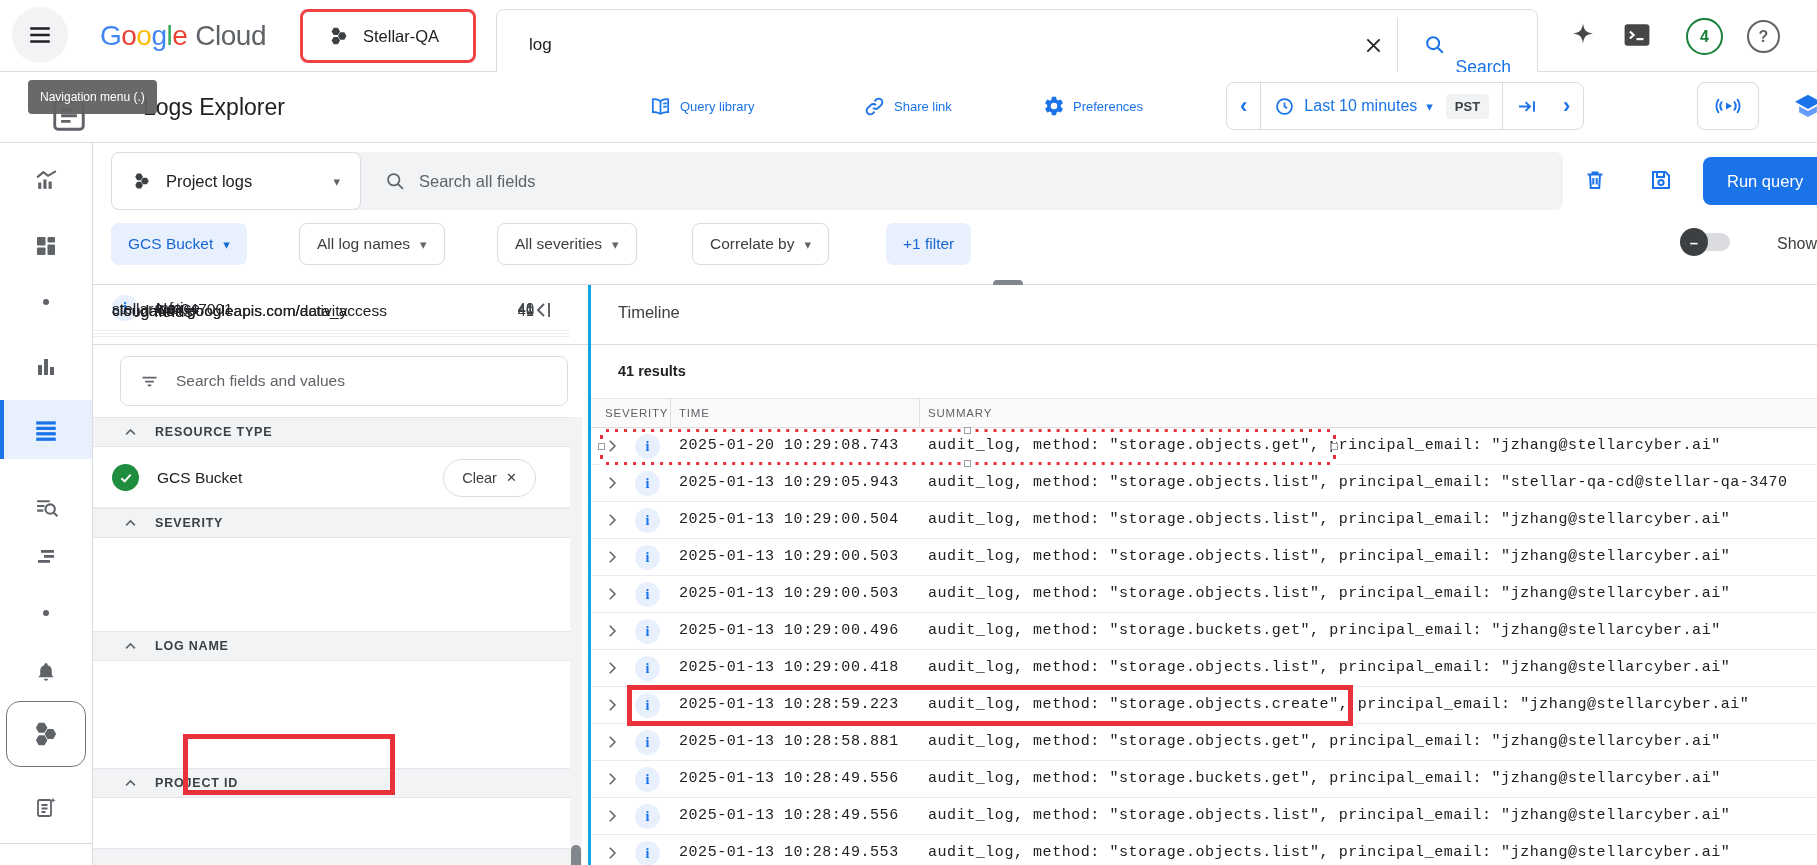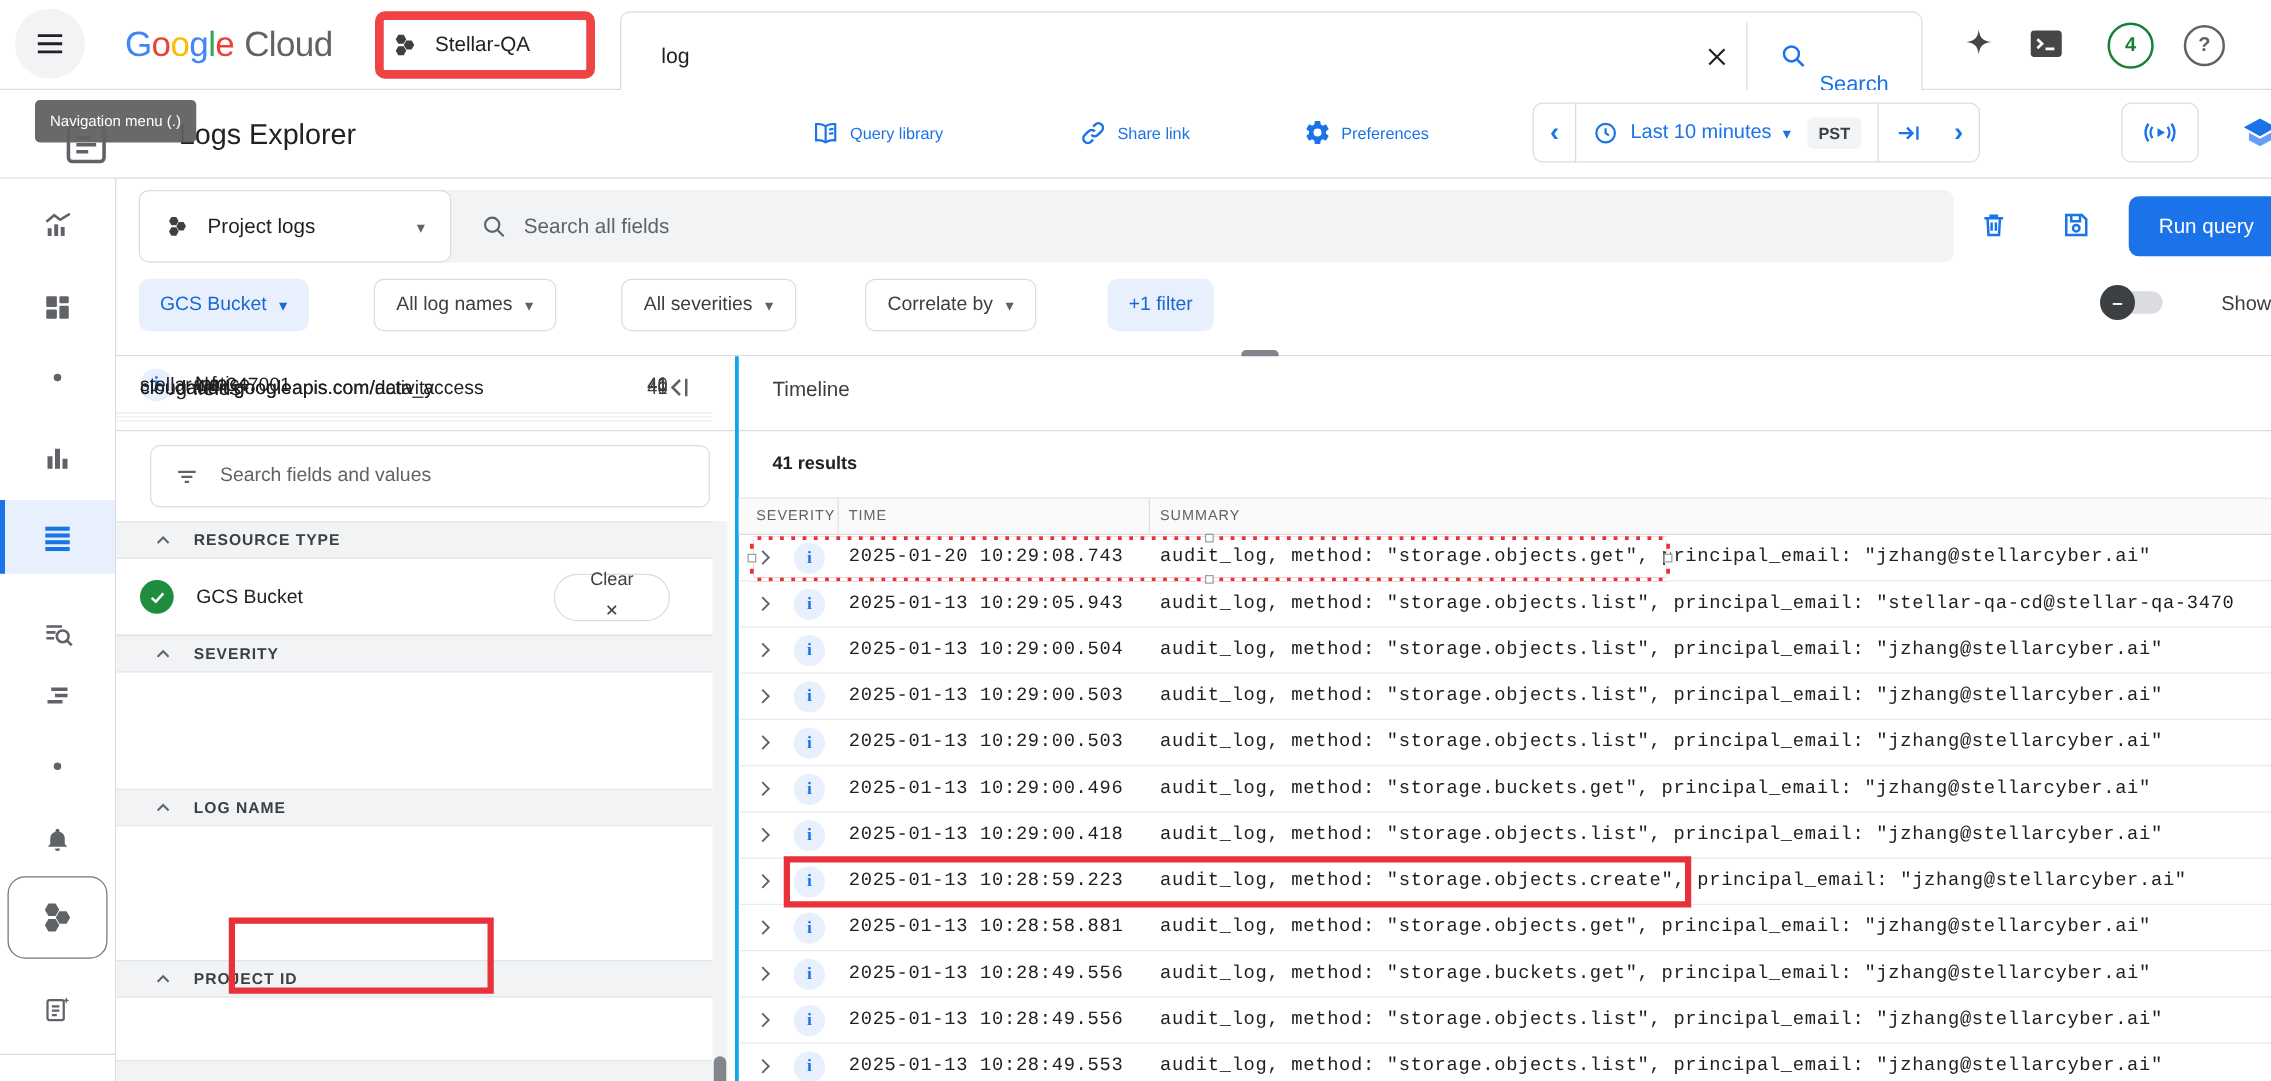--- a/index.html
+++ b/index.html
@@ -7,21 +7,21 @@
   body { font-family:"Liberation Sans",sans-serif; background:#fff; color:#202124; position:relative; }
   .abs { position:absolute; }
   svg { display:block; }
 
   
   .topbar { left:0; top:0; width:1817px; height:72px; background:#fff; border-bottom:1px solid #dadce0; }
   .hamburger { left:12px; top:7px; width:56px; height:56px; border-radius:50%; background:#f1f3f4; display:flex; align-items:center; justify-content:center; cursor:pointer; }
   .logo { left:100px; top:20px; font-size:28px; letter-spacing:-0.5px; display:flex; }
   .logo .g-letters span { font-weight:500; }
   .logo .cloud { color:#5f6368; margin-left:8px; font-weight:400; }
-  .projbtn { left:300px; top:9px; width:176px; height:54px; border:7px solid #ef4444; border-radius:8px; background:#fff; display:flex; align-items:center; gap:13px; padding:0 6px; cursor:pointer; }
+  .projbtn { left:300px; top:9px; width:176px; height:54px; border:3px solid #ef4444; border-radius:8px; background:#fff; display:flex; align-items:center; gap:13px; padding:0 25px; cursor:pointer; }
   .projbtn .lbl { font-size:16.5px; color:#202124; }
   .searchwrap { left:496px; top:9px; width:1042px; height:72px; border:1px solid #dadce0; border-radius:8px; background:#fff; display:flex; align-items:center; }
   .searchval { font-size:17px; color:#202124; padding-left:32px; flex:0 0 auto; }
   .sspacer { flex:1; }
   .sclear { width:46px; height:46px; display:flex; align-items:center; justify-content:center; cursor:pointer; }
   .sdivider { width:1px; height:54px; background:#dadce0; }
   .sbtn { display:flex; align-items:center; gap:10px; padding:0 26px; height:100%; cursor:pointer; }
   .sbtn .t { color:#1a73e8; font-size:17.5px; font-weight:500;margin-top:44px; }
   .tb-ic { display:flex; align-items:center; justify-content:center; cursor:pointer; }
   .shellbadge { left:1686px; top:18px; width:37px; height:37px; border:2.5px solid #188038; border-radius:50%; display:flex; align-items:center; justify-content:center; color:#188038; font-size:16px; font-weight:700; cursor:pointer; }
@@ -82,21 +82,21 @@
   .lf-collapse { position:absolute; left:438px; top:13px; cursor:pointer; }
   .lf-hdrline { position:absolute; left:0; top:59px; width:495px; height:1px; background:#dadce0; }
   .lf-search { position:absolute; left:27px; top:71px; width:448px; height:50px; border:1px solid #dadce0; border-radius:8px; display:flex; align-items:center; gap:16px; padding:0 18px; color:#5f6368; font-size:15.5px; cursor:text; background:#fff; }
   .lf-sect { position:absolute; left:0; width:477px; height:30px; background:#f1f3f4; border-top:1px solid #e3e5e8; border-bottom:1px solid #e3e5e8; display:flex; align-items:center; gap:17px; padding-left:30px; color:#5f6368; cursor:pointer; }
   .lf-sect .sl { font-size:12.5px; font-weight:600; letter-spacing:0.8px; color:#3c4043; }
   .lf-row { position:absolute; left:0; width:477px; display:flex; align-items:center; padding-left:19px; border-bottom:1px solid #eceef0; cursor:pointer; }
   .lf-row .nm { font-size:15.5px; color:#202124; }
   .lf-row .cnt { position:absolute; right:36px; font-size:14.5px; color:#3c4043; }
   .okcircle { width:27px; height:27px; border-radius:50%; background:#1e8e3e; display:flex; align-items:center; justify-content:center; margin-right:18px; }
   .infocircle { width:26px; height:26px; border-radius:50%; background:#e8f0fe; color:#1a73e8; display:flex; align-items:center; justify-content:center; font-family:"Liberation Serif",serif; font-weight:700; font-size:15px; margin-right:18px; }
-  .clearpill { position:absolute; left:350px; width:93px; height:38px; border:1px solid #dadce0; border-radius:19px; background:#fff; display:flex; align-items:center; justify-content:flex-end; gap:9px; font-size:14.5px; color:#3c4043; cursor:pointer;flex-direction:column; }
+  .clearpill { position:absolute; left:350px; width:93px; height:38px; border:1px solid #dadce0; border-radius:19px; background:#fff; display:flex; align-items:center; justify-content:center; gap:9px; font-size:14.5px; color:#3c4043; cursor:pointer; }
   .lf-strip { position:absolute; left:0; top:563px; width:477px; height:17px; background:#f1f3f4; border-top:1px solid #e3e5e8; }
   .lf-scroll { position:absolute; left:477px; top:132px; width:12px; height:448px; background:#f1f3f4; }
   .lf-thumb { position:absolute; left:478px; top:560px; width:10px; height:150px; border-radius:5px; background:#80868b; cursor:grab; }
   .redbox-fields { left:183px; top:734px; width:212px; height:61px; border:5px solid #e8313a; z-index:40; pointer-events:none; }
 
   
   .tlpanel { left:588px; top:285px; width:1324px; height:580px; background:#fff; border-left:3px solid #0ea5e9;padding-left:17px; }
   .tl-title { position:absolute; left:27px; top:18px; font-size:16.5px; color:#3c4043; }
   .tl-hdrline { position:absolute; left:0; top:59px; width:1229px; height:1px; background:#dadce0; }
   .tl-results { position:absolute; left:27px; top:78px; font-size:14.5px; font-weight:700; color:#202124; }

